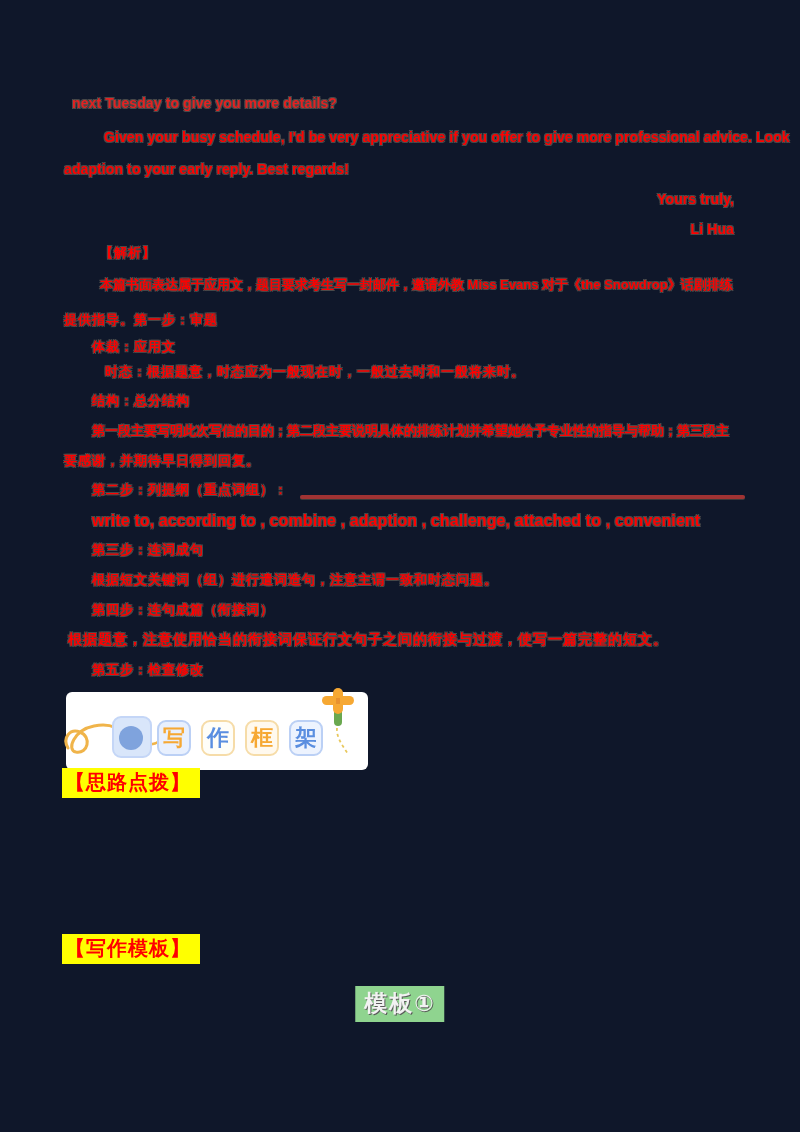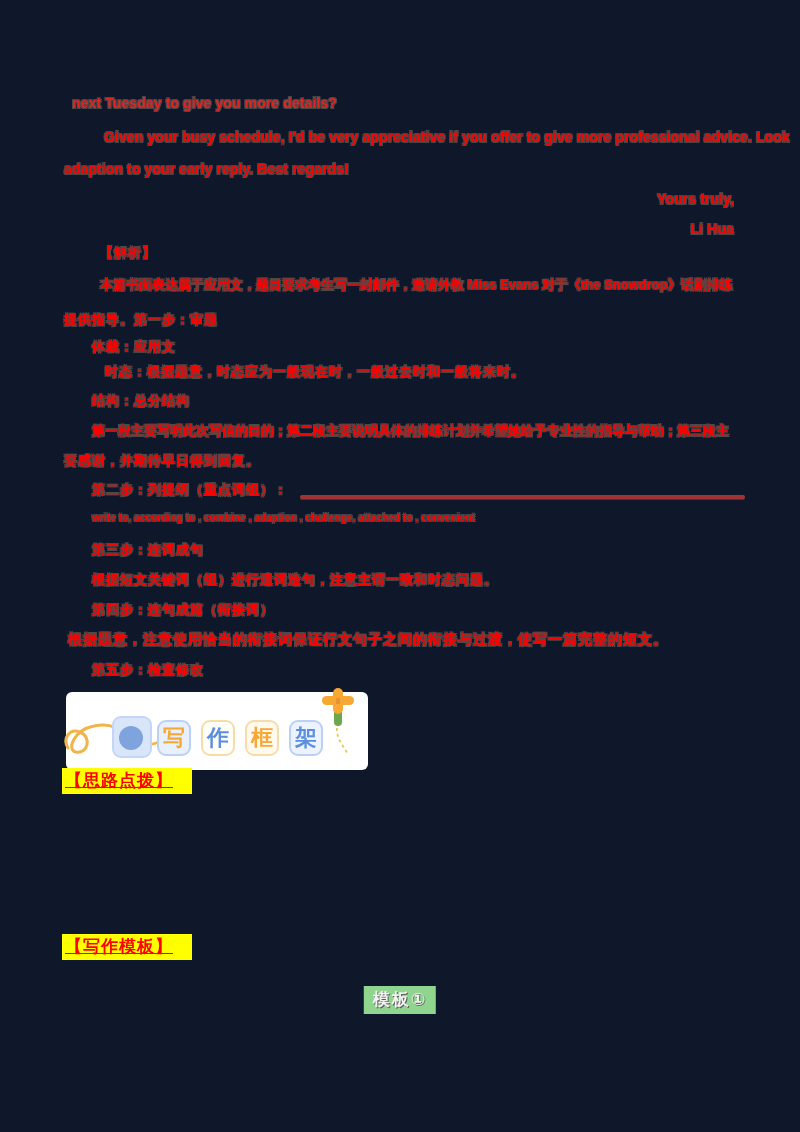--- a/index.html
+++ b/index.html
@@ -31,26 +31,26 @@
     font-weight:bold;font-size:22px;font-family:"DejaVu Sans",sans-serif;
     box-sizing:border-box;
   }
   .b-first{left:112px;top:716px;width:40px;height:42px;background:#d9e6fa;border:2px solid #c4d6f7;}
   .b-circle{position:absolute;left:5px;top:8px;width:24px;height:24px;border-radius:50%;background:#7fa3dd;}
   .b1{left:157px;background:#e8f0fe;border:2px solid #bbd0f5;color:#f6a833;}
   .b2{left:201px;background:#fffef8;border:2px solid #f6dca8;color:#5a8ee0;}
   .b3{left:245px;background:#fff9ee;border:2px solid #f6dca8;color:#f6a833;}
   .b4{left:289px;background:#edf3fe;border:2px solid #bbd0f5;color:#5a8ee0;}
   .hl-label{
-    position:absolute;font-weight:bold;font-size:17px;color:#ff0000;
-    background:#ffff00;padding:1px 19px 2px 3px;white-space:nowrap;letter-spacing:1px;text-decoration:underline;
+    position:absolute;font-weight:bold;font-size:20px;color:#ff0000;
+    background:#ffff00;padding:1px 9px 2px 3px;white-space:nowrap;letter-spacing:1px;
   }
   .tpl-label{
     position:absolute;left:50%;transform:translateX(-50%);top:986px;
-    font-weight:bold;font-size:17px;color:#f2f2f2;background:#8fd48f;
+    font-weight:bold;font-size:23px;color:#f2f2f2;background:#8fd48f;
     padding:2px 9px 3px 9px;letter-spacing:2px;white-space:nowrap;
     text-shadow:1px 1px 0 #5a5a5a;
   }
 </style>
 </head>
 <body>
 
 <div class="page">
 
   <div class="line en darker" style="top:95px;left:72px">next Tuesday to give you more details?</div>
@@ -62,21 +62,21 @@
   <div class="line zh" style="top:244px;left:100px">【解析】</div>
   <div class="line zh long" style="top:276px;left:100px">本篇书面表达属于应用文，题目要求考生写一封邮件，邀请外教 Miss Evans 对于《the Snowdrop》话剧排练</div>
   <div class="line zh" style="top:311px;left:64px">提供指导。第一步：审题</div>
   <div class="line zh" style="top:338px;left:92px">体裁：应用文</div>
   <div class="line zh" style="top:363px;left:105px">时态：根据题意，时态应为一般现在时，一般过去时和一般将来时。</div>
   <div class="line zh" style="top:392px;left:92px">结构：总分结构</div>
   <div class="line zh long" style="top:422px;left:92px">第一段主要写明此次写信的目的；第二段主要说明具体的排练计划并希望她给予专业性的指导与帮助；第三段主</div>
   <div class="line zh" style="top:452px;left:64px">要感谢，并期待早日得到回复。</div>
   <div class="line zh" style="top:481px;left:92px">第二步：列提纲（重点词组）：</div>
   <div class="rule" style="top:495px;left:300px;width:445px"></div>
-  <div class="line en" style="top:512px;left:92px;font-size:10px">write to, according to , combine , adaption , challenge, attached to , convenient</div>
+  <div class="line en" style="top:512px;left:92px;font-size:16px">write to, according to , combine , adaption , challenge, attached to , convenient</div>
   <div class="line zh" style="top:541px;left:92px">第三步：连词成句</div>
   <div class="line zh" style="top:571px;left:92px">根据短文关键词（组）进行遣词造句，注意主谓一致和时态问题。</div>
   <div class="line zh" style="top:601px;left:92px">第四步：连句成篇（衔接词）</div>
   <div class="line zh" style="top:631px;left:68px;font-size:14px">根据题意，注意使用恰当的衔接词保证行文句子之间的衔接与过渡，使写一篇完整的短文。</div>
   <div class="line zh" style="top:661px;left:92px">第五步：检查修改</div>
 
   <div class="banner-bg"></div>
   <svg class="banner-svg" width="310" height="90" viewBox="0 0 310 90">
     <path d="M8 62 C2 52, 10 42, 20 46 C32 51, 28 68, 16 66 C6 64, 14 44, 34 40 C52 36, 62 44, 66 52" fill="none" stroke="#f0b44a" stroke-width="3" stroke-linecap="round"></path>
     <path d="M66 52 C80 62, 96 60, 104 52" fill="none" stroke="#f0b44a" stroke-width="2.5" stroke-linecap="round" stroke-dasharray="1 0"></path>

